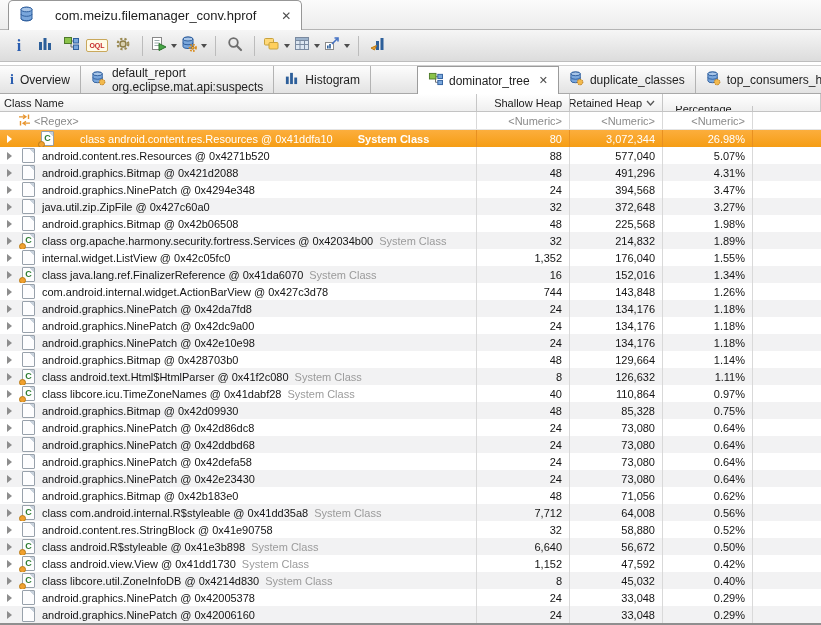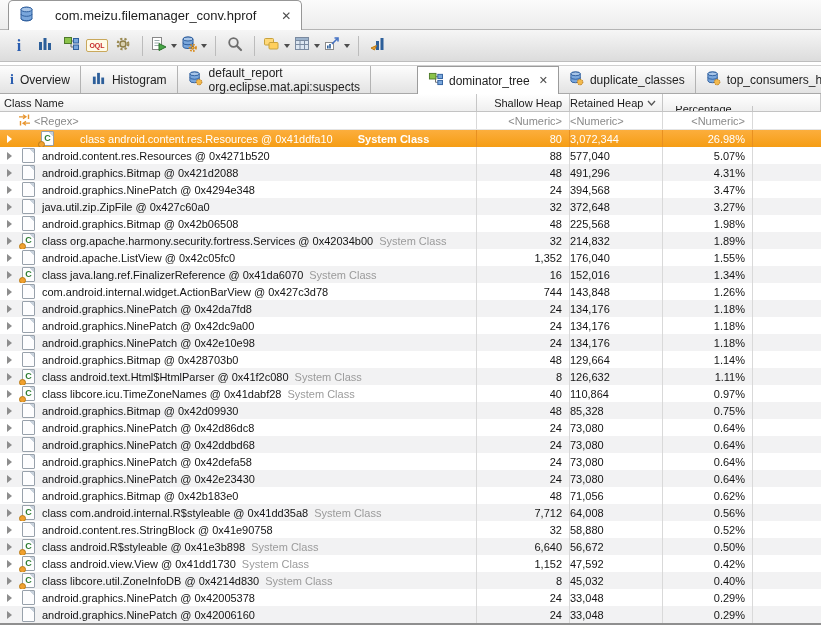--- a/index.html
+++ b/index.html
@@ -25,21 +25,21 @@
   .vtab{display:flex;align-items:center;gap:6px;padding:0 10px;font-size:12px;color:#222;border-right:1px solid #b3b3b3;cursor:pointer;position:relative;}
   .vtab.active{background:#fff;border:1px solid #9b9b9b;border-bottom:none;margin-bottom:-1px;z-index:2;margin-left:46px;}
   .vtab .close{font-size:11px;color:#4c4c4c;margin-left:3px;}
 
   
   .grid{flex:1;display:flex;flex-direction:column;border-bottom:2px solid #8f8f8f;box-sizing:border-box;font-size:11px;}
   .trow{display:flex;align-items:stretch;}
   .cell{box-sizing:border-box;border-right:1px solid #d9d9d9;display:flex;align-items:center;overflow:hidden;white-space:nowrap;}
   .c-name{width:477px;padding-left:4px;}
   .c-sh{width:93px;justify-content:flex-end;padding-right:7px;}
-  .c-rt{width:93px;padding-right:14px;}
+  .c-rt{width:93px;justify-content:flex-end;padding-right:7px;}
   .c-pc{width:90px;justify-content:flex-end;padding-right:7px;}
   .c-fill{flex:1;border-right:none;}
 
   .thead{height:17px;background:linear-gradient(#ffffff,#efefef);border-bottom:1px solid #c3c3c3;color:#1a1a1a;}
   .thead .cell{border-right:1px solid #c6c6c6;}
   .thead .c-pc{justify-content:center;padding-right:8px;margin-top:12px;}
   .sort-ch{margin-left:4px;display:inline-flex;}
 
   .filterrow{height:17px;background:#fff;border-bottom:1px solid #e4e4e4;color:#8a8a8a;}
   .filterrow .c-name{padding-left:18px;gap:3px;}
@@ -176,35 +176,35 @@
   </div>
 
   <div class="gap"></div>
 
   <div class="viewtabs">
     <div class="vtab">
       <span class="info-glyph" style="font-size:14px;">i</span>
       <span>Overview</span>
     </div>
     <div class="vtab">
-      <span><svg width="15" height="14" viewBox="0 0 16 15">
-            <rect x="2" y="6" width="3" height="8" fill="#2d5f9a"></rect>
-            <rect x="6.5" y="2" width="3" height="12" fill="#2d5f9a"></rect>
-            <rect x="11" y="7" width="3" height="7" fill="#2d5f9a"></rect>
-          </svg></span>
-      <span>Histogram</span>
-    </div>
-    <div class="vtab">
       <span><svg width="15" height="15" viewBox="0 0 16 16">
             <path d="M2,3 A5,2 0 0 1 12,3 V10.5 A5,2 0 0 1 2,10.5 Z" fill="#7aa7dc" stroke="#2f5f9e"></path>
             <ellipse cx="7" cy="3" rx="5" ry="2" fill="#a9c6e8" stroke="#2f5f9e"></ellipse>
             <path d="M2,6.8 A5,2 0 0 0 12,6.8" fill="none" stroke="#2f5f9e"></path>
             <circle cx="11.8" cy="11.8" r="3" fill="#f2b94d" stroke="#b06f12" stroke-dasharray="1.5,1.2"></circle>
           </svg></span>
       <span>default_report org.eclipse.mat.api:suspects</span>
+    </div>
+    <div class="vtab">
+      <span><svg width="15" height="14" viewBox="0 0 16 15">
+            <rect x="2" y="6" width="3" height="8" fill="#2d5f9a"></rect>
+            <rect x="6.5" y="2" width="3" height="12" fill="#2d5f9a"></rect>
+            <rect x="11" y="7" width="3" height="7" fill="#2d5f9a"></rect>
+          </svg></span>
+      <span>Histogram</span>
     </div>
     <div class="vtab active">
       <span><svg width="15" height="14" viewBox="0 0 16 15">
             <path d="M8,5 h3 M8,5 v6 h3" stroke="#6b6b6b" fill="none"></path>
             <rect x="1.5" y="1.5" width="7" height="6" fill="#8bc34a" stroke="#4e7a2a"></rect>
             <rect x="10.5" y="2.5" width="5" height="4.5" fill="#7aa7dc" stroke="#2f5f9e"></rect>
             <rect x="10.5" y="9" width="5" height="4.5" fill="#7aa7dc" stroke="#2f5f9e"></rect>
           </svg></span>
       <span>dominator_tree</span>
       <span class="close">✕</span>
@@ -343,21 +343,21 @@
     </div>
     <div class="cell c-sh">32</div>
     <div class="cell c-rt">214,832</div>
     <div class="cell c-pc">1.89%</div>
     <div class="cell c-fill"></div>
   </div>
         <div class="row">
     <div class="cell c-name">
       <span class="tri"></span>
       <span class="row-icon icon-instance"></span>
-      <span class="lbl">android.apache.ListView @ 0x42c05fc0</span>
+      <span class="lbl">internal.widget.ListView @ 0x42c05fc0</span>
 
     </div>
     <div class="cell c-sh">1,352</div>
     <div class="cell c-rt">176,040</div>
     <div class="cell c-pc">1.55%</div>
     <div class="cell c-fill"></div>
   </div>
         <div class="row odd">
     <div class="cell c-name">
       <span class="tri"></span>

